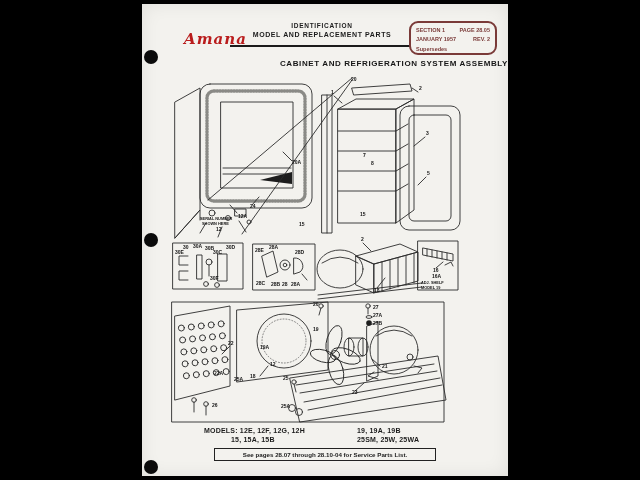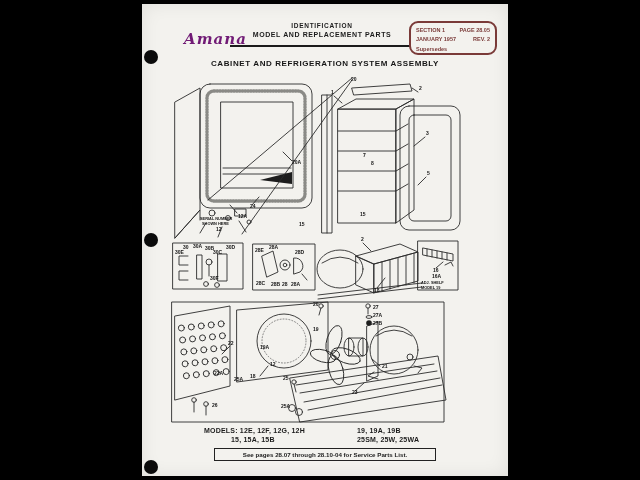--- a/index.html
+++ b/index.html
@@ -1,27 +1,27 @@
 <!DOCTYPE html>
 <html><head>
 <meta charset="utf-8">
 <style>
   html,body{margin:0;padding:0;background:#000;}
   body{width:640px;height:480px;position:relative;font-family:"Liberation Sans",sans-serif;overflow:hidden;}
   .page{position:absolute;left:142px;top:4px;width:366px;height:472px;background:#f3f2ee;box-shadow:inset 0 0 18px rgba(0,0,0,.08);}
   .hole{position:absolute;width:14px;height:14px;border-radius:50%;background:#0b0b0b;left:2px;}
   .hole.h1{top:46px;} .hole.h2{top:229px;} .hole.h3{top:456px;}
-  .brand{position:absolute;left:42px;top:26px;font:italic 700 15px "DejaVu Serif",serif;letter-spacing:1px;color:#701a75;}
+  .brand{position:absolute;left:42px;top:26px;font:italic 700 15px "DejaVu Serif",serif;letter-spacing:1px;color:#b91c1c;}
   .hdr{position:absolute;left:80px;width:200px;text-align:center;color:#1b1b1b;font-weight:700;}
   .hdr1{top:18px;font-size:6.5px;letter-spacing:.7px;}
   .hdr2{top:27px;font-size:7px;letter-spacing:.6px;}
   .hrule{position:absolute;left:88px;top:41px;width:180px;height:2px;background:#1b1b1b;}
   .infobox{position:absolute;left:267px;top:17px;width:88px;height:34px;border:2px solid #7a3a38;border-radius:9px;padding:3px 5px;box-sizing:border-box;color:#7a3a38;font-weight:700;font-size:5.5px;line-height:1.7;}
   .iline{display:flex;justify-content:space-between;}
-  .ptitle{position:absolute;left:0;top:55px;width:100%;text-align:center;font-weight:700;font-size:8px;letter-spacing:.6px;color:#161616;}
+  .ptitle{position:absolute;left:0;top:55px;width:100%;text-align:right;font-weight:700;font-size:8px;letter-spacing:.6px;color:#161616;}
   .models{position:absolute;font-weight:700;font-size:7px;color:#1b1b1b;letter-spacing:.2px;}
   .m1{left:62px;top:423px;} .m2{left:89px;top:432px;}
   .m3{left:215px;top:423px;} .m4{left:215px;top:432px;}
   .footerbox{position:absolute;left:72px;top:444px;width:222px;height:13px;border:1px solid #222;box-sizing:border-box;text-align:center;line-height:11px;font-weight:700;font-size:6.2px;color:#1b1b1b;}
   svg.art{position:absolute;left:0;top:0;}
   svg.art *{fill:none;stroke:#2b2b2b;stroke-width:.9;stroke-linecap:round;stroke-linejoin:round;}
   svg.art .stipple{stroke-dasharray:1 1.8;stroke-width:3.4;stroke:#8a8a86;}
   svg.art .stipple2{stroke-dasharray:1 2;stroke-width:.8;stroke:#666;}
   svg.art .f{fill:#1d1d1d;stroke:none;}
   svg.art text{font:700 5px "Liberation Sans",sans-serif;fill:#141414;stroke:none;}

